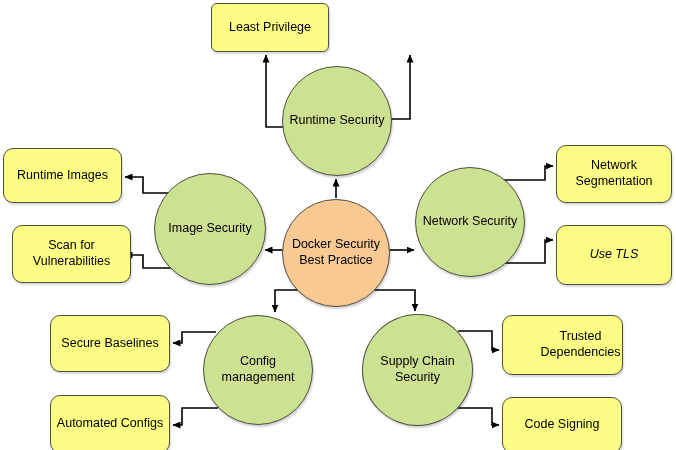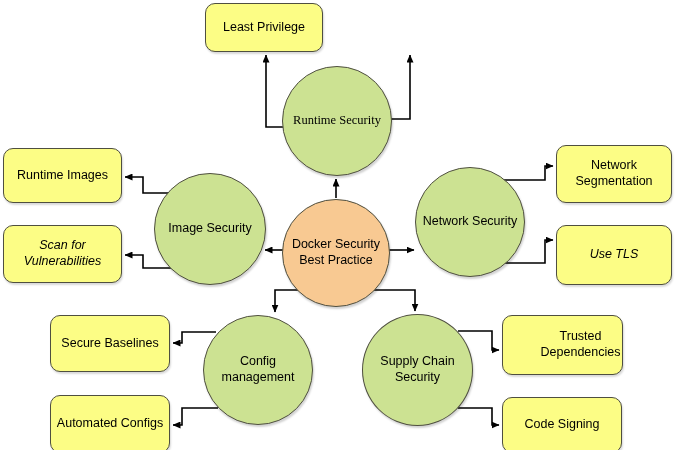--- a/index.html
+++ b/index.html
@@ -55,45 +55,45 @@
     <path class="edge" d="M 218 408 H 182 V 425 H 173" marker-end="url(#arrow)"></path>
     <path class="edge" d="M 458 331 H 492 V 350 H 499" marker-end="url(#arrow)"></path>
     <path class="edge" d="M 458 408 H 492 V 425 H 499" marker-end="url(#arrow)"></path>
   </svg>
 
   <div class="node circle center" style="left:282px;top:199px;width:108px;height:108px;text-align:center;">
     <span class="lbl">Docker Security
 Best Practice</span>
   </div>
 
-  <div class="node circle" style="left:282px;top:66px;width:110px;height:110px;font-family:Liberation Serif, serif;">
+  <div class="node circle" style="left:282px;top:66px;width:110px;height:110px;">
     <span class="lbl">Runtime Security</span>
   </div>
   <div class="node circle" style="left:154px;top:173px;width:112px;height:112px;">
     <span class="lbl">Image Security</span>
   </div>
   <div class="node circle" style="left:415px;top:167px;width:110px;height:110px;">
     <span class="lbl">Network Security</span>
   </div>
   <div class="node circle" style="left:362px;top:314px;width:111px;height:112px;">
     <span class="lbl">Supply Chain
 Security</span>
   </div>
   <div class="node circle" style="left:203px;top:315px;width:110px;height:110px;">
     <span class="lbl">Config
 management</span>
   </div>
 
-  <div class="node box" style="left:205px;top:3px;width:118px;height:49px;">
+  <div class="node box" style="left:211px;top:3px;width:118px;height:49px;border-radius:6px;">
     <span class="lbl">Least Privilege</span>
   </div>
   <div class="node box" style="left:3px;top:148px;width:119px;height:55px;">
     <span class="lbl">Runtime Images</span>
   </div>
-  <div class="node box" style="left:3px;top:225px;width:119px;height:58px;font-style:italic;">
+  <div class="node box" style="left:12px;top:225px;width:119px;height:58px;">
     <span class="lbl">Scan for
 Vulnerabilities</span>
   </div>
   <div class="node box" style="left:556px;top:145px;width:116px;height:58px;">
     <span class="lbl">Network
 Segmentation</span>
   </div>
   <div class="node box" style="left:556px;top:225px;width:116px;height:60px;font-style:italic;">
     <span class="lbl">Use TLS</span>
   </div>

